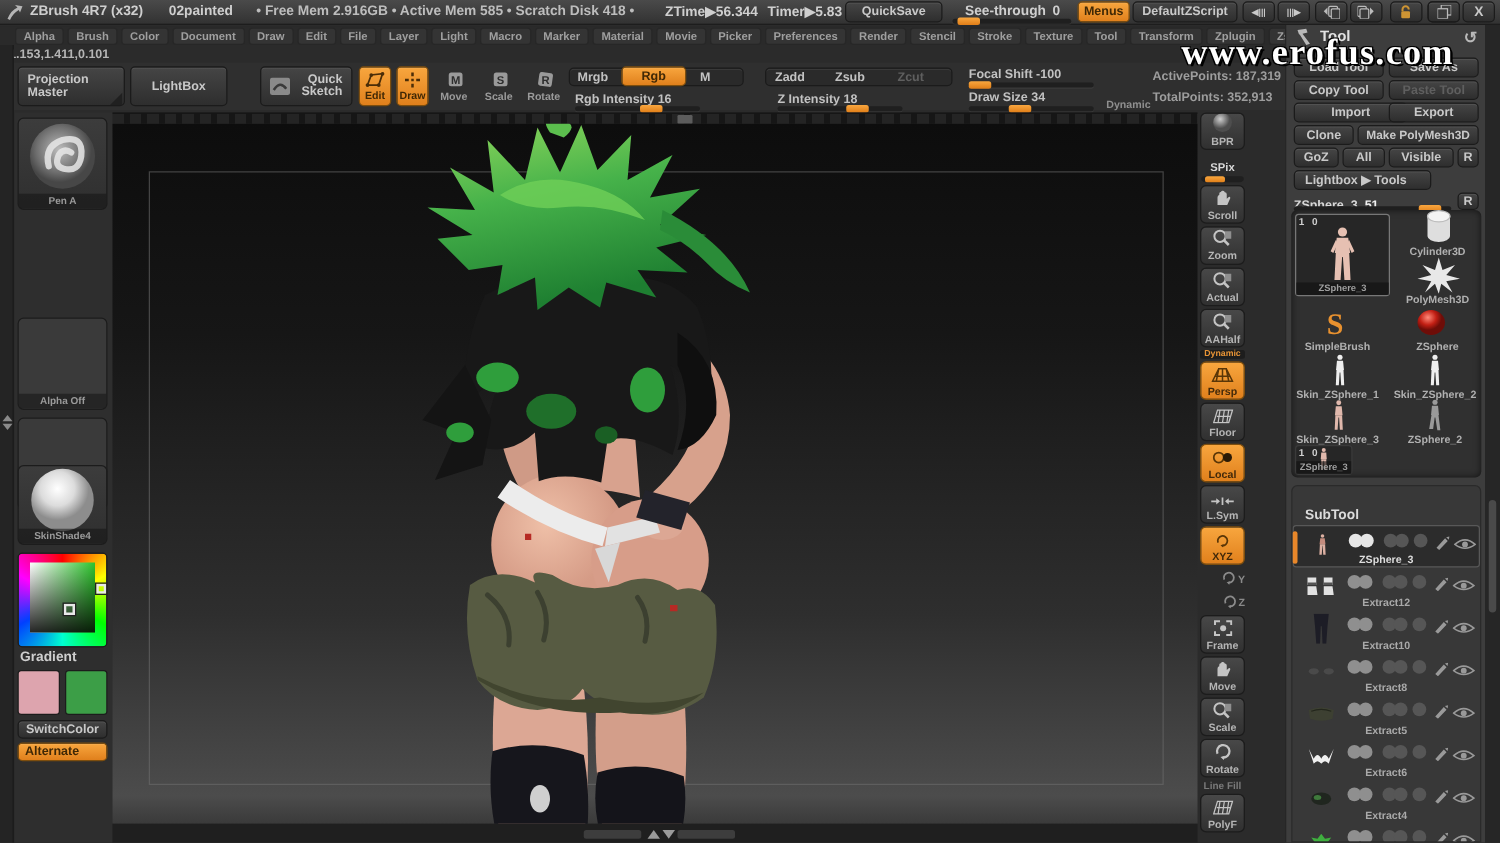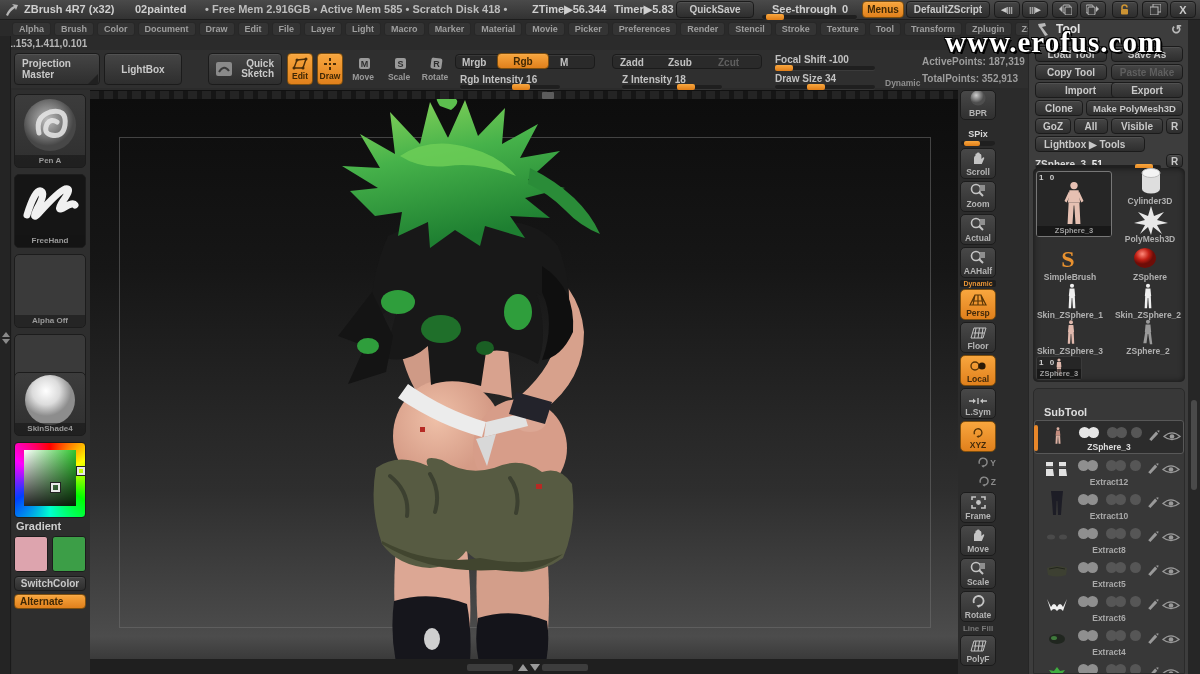--- a/index.html
+++ b/index.html
@@ -283,26 +283,20 @@
               <stop offset="0%" stop-color="#bdbdbd"></stop>
               <stop offset="70%" stop-color="#6f6f6f"></stop>
               <stop offset="100%" stop-color="#474747"></stop>
             </radialGradient>
           </defs>
           <circle cx="35" cy="30" r="26" fill="url(#pen)"></circle>
           <path d="M24 38 Q20 22 35 17 Q52 13 50 30 Q48 43 36 40 Q28 38 32 29 Q36 23 42 27" fill="none" stroke="#e8e8e8" stroke-width="5" stroke-linecap="round" opacity=".85"></path>
         </svg>
       <div class="cap">Pen A</div>
     </div>
-    <div class="thumb" style="top:84px;height:74px;background:#151515">
-      <svg width="70" height="60" viewBox="0 0 70 60">
-          <path d="M12 40 Q20 14 26 16 Q31 18 22 34 Q16 46 24 38 Q44 16 50 14 Q58 12 48 26 Q40 38 50 32 Q58 27 60 30" fill="none" stroke="#f0f0f0" stroke-width="7" stroke-linecap="round"></path>
-        </svg>
-      <div class="cap">FreeHand</div>
-    </div>
     <div class="thumb" style="top:164px;height:74px;background:#3a3a3a">
       <div class="cap">Alpha Off</div>
     </div>
     <div class="thumb" style="top:244px;height:74px;background:#3a3a3a">
       <div class="cap">Texture Off</div>
     </div>
     <div class="thumb" style="top:282px;height:64px;top:282px">
       <svg width="70" height="52" viewBox="0 0 70 52">
           <defs>
             <radialGradient id="mat" cx="42%" cy="32%">
@@ -541,21 +535,21 @@
     <div class="rp-head">
       <svg width="14" height="14" viewBox="0 0 14 14">
           <path d="M1 2 L8 1 L9 4 L5 5 L11 13 L8 14 L3 6 L2 5 Z" fill="#b9b9b9"></path>
         </svg>
       <span>Tool</span>
     </div>
     <div class="rp-reset">↺</div>
     <div class="btn tp-btn" style="left:6px;top:26px;width:72px">Load Tool</div>
     <div class="btn tp-btn" style="left:82px;top:26px;width:72px">Save As</div>
     <div class="btn tp-btn" style="left:6px;top:44px;width:72px">Copy Tool</div>
-    <div class="btn tp-btn disabled" style="left:82px;top:44px;width:72px">Paste Make</div>
+    <div class="btn tp-btn disabled" style="left:82px;top:44px;width:72px">Paste Tool</div>
     <div class="btn tp-btn" style="left:6px;top:62px;width:91px">Import</div>
     <div class="btn tp-btn" style="left:82px;top:62px;width:72px">Export</div>
     <div class="btn tp-btn" style="left:6px;top:80px;width:48px">Clone</div>
     <div class="btn tp-btn" style="left:57px;top:80px;width:97px;font-size:9.5px">Make PolyMesh3D</div>
     <div class="btn tp-btn" style="left:6px;top:98px;width:36px">GoZ</div>
     <div class="btn tp-btn" style="left:45px;top:98px;width:34px">All</div>
     <div class="btn tp-btn" style="left:82px;top:98px;width:52px">Visible</div>
     <div class="btn tp-btn" style="left:137px;top:98px;width:17px">R</div>
     <div class="btn tp-btn" style="left:6px;top:116px;width:110px;justify-content:flex-start;padding-left:8px">Lightbox ▶ Tools</div>
     <div class="abs" style="left:6px;top:134px;width:128px;height:13px">

